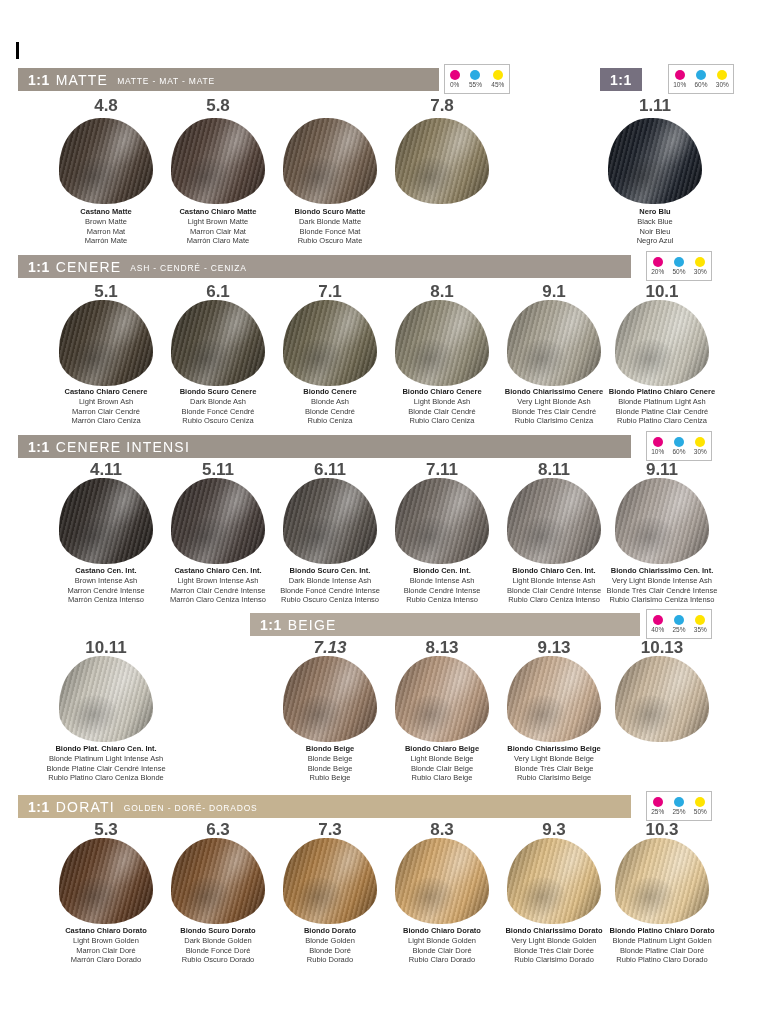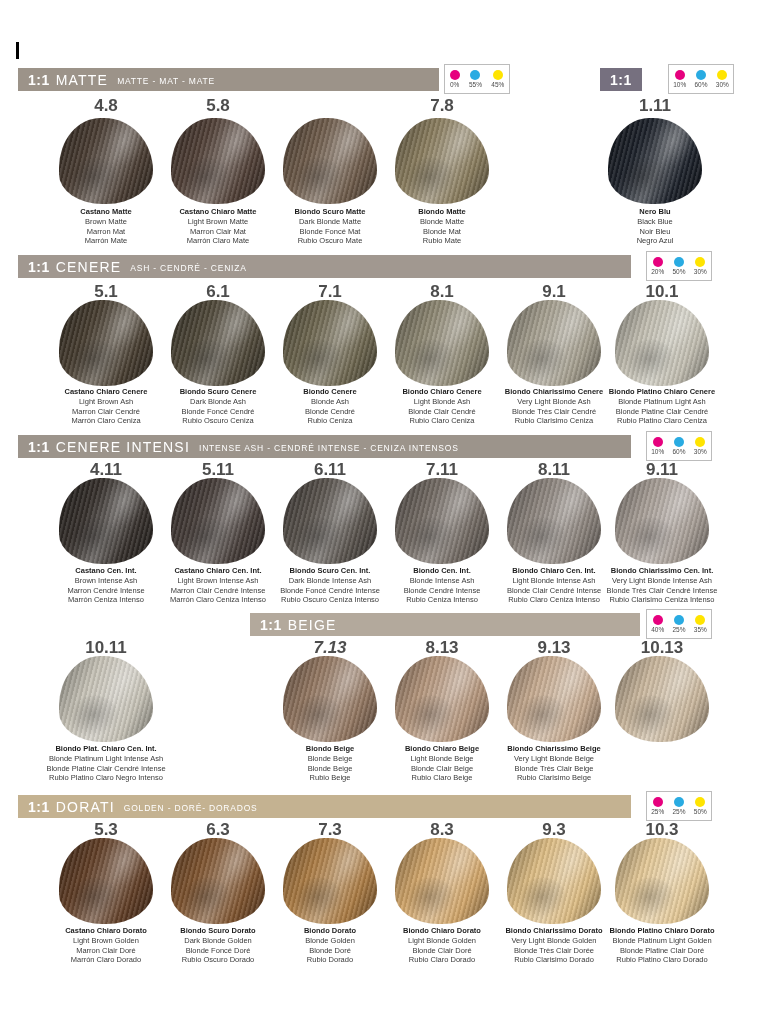--- a/index.html
+++ b/index.html
@@ -107,26 +107,20 @@
     <div class="swatch-code" style="left: 275px; top: 96px; margin-top: 38px;">6.8</div>
     <div class="blob" style="left: 283px; top: 118px; --c: #6d5a49; --d: rgb(68,56,45); --l: rgb(153,140,128);"></div>
     <div class="caption" style="left: 268px; top: 207px;">
       <div class="cap-b">Biondo Scuro Matte</div>
       <div class="cap-n">Dark Blonde Matte</div>
       <div class="cap-n">Blonde Foncé Mat</div>
       <div class="cap-n">Rubio Oscuro Mate</div>
     </div>
     <div class="swatch-code" style="left: 387px; top: 96px;">7.8</div>
     <div class="blob" style="left: 395px; top: 118px; --c: #897c5d; --d: rgb(85,77,58); --l: rgb(172,163,142);"></div>
-    <div class="caption" style="left: 380px; top: 207px;">
-      <div class="cap-b">Biondo Matte</div>
-      <div class="cap-n">Blonde Matte</div>
-      <div class="cap-n">Blonde Mat</div>
-      <div class="cap-n">Rubio Mate</div>
-    </div>
     <div class="swatch-code" style="left: 600px; top: 96px;">1.11</div>
     <div class="blob" style="left: 608px; top: 118px; --c: #1b2029; --d: rgb(17,20,25); --l: rgb(95,99,105);"></div>
     <div class="caption" style="left: 593px; top: 207px;">
       <div class="cap-b">Nero Blu</div>
       <div class="cap-n">Black Blue</div>
       <div class="cap-n">Noir Bleu</div>
       <div class="cap-n">Negro Azul</div>
     </div>
     <div class="header-bar" style="left: 18px; top: 255px; width: 613px; background: rgb(161, 152, 144);">
       <div class="hdr-prefix">1:1</div>
@@ -191,21 +185,20 @@
     <div class="blob" style="left: 615px; top: 300px; --c: #c2beb1; --d: rgb(120,118,110); --l: rgb(212,210,200);"></div>
     <div class="caption" style="left: 600px; top: 387px;">
       <div class="cap-b">Biondo Platino Chiaro Cenere</div>
       <div class="cap-n">Blonde Platinum Light Ash</div>
       <div class="cap-n">Blonde Platine Clair Cendré</div>
       <div class="cap-n">Rubio Platino Claro Ceniza</div>
     </div>
     <div class="header-bar" style="left: 18px; top: 435px; width: 613px; background: rgb(156, 148, 139);">
       <div class="hdr-prefix">1:1</div>
       <div class="hdr-title">CENERE INTENSI</div>
-      <div class="hdr-sub">INTENSE ASH - CENDRÉ INTENSE - CENIZA INTENSOS</div>
     </div>
     <div class="cmy-box" style="left: 646px; top: 431px;">
       <div class="dot-col">
         <div class="dot" style="background: rgb(230, 0, 126);"></div>
         <div class="pct">10%</div>
       </div>
       <div class="dot-col">
         <div class="dot" style="background: rgb(41, 171, 226);"></div>
         <div class="pct">60%</div>
       </div>
@@ -279,21 +272,21 @@
         <div class="dot" style="background: rgb(255, 228, 0);"></div>
         <div class="pct">35%</div>
       </div>
     </div>
     <div class="swatch-code" style="left: 51px; top: 638px;">10.11</div>
     <div class="blob" style="left: 59px; top: 656px; --c: #c7c3b7; --d: rgb(123,121,113); --l: rgb(216,213,205);"></div>
     <div class="caption" style="left: 44px; top: 744px;">
       <div class="cap-b">Biondo Plat. Chiaro Cen. Int.</div>
       <div class="cap-n">Blonde Platinum Light Intense Ash</div>
       <div class="cap-n">Blonde Platine Clair Cendré Intense</div>
-      <div class="cap-n">Rubio Platino Claro Negro Intenso</div>
+      <div class="cap-n">Rubio Platino Claro Ceniza Blonde</div>
     </div>
     <div class="swatch-code" style="left: 275px; top: 638px; font-style: italic;">7.13</div>
     <div class="blob" style="left: 283px; top: 656px; --c: #927660; --d: rgb(91,73,60); --l: rgb(179,159,144);"></div>
     <div class="caption" style="left: 268px; top: 744px;">
       <div class="cap-b">Biondo Beige</div>
       <div class="cap-n">Blonde Beige</div>
       <div class="cap-n">Blonde Beige</div>
       <div class="cap-n">Rubio Beige</div>
     </div>
     <div class="swatch-code" style="left: 387px; top: 638px;">8.13</div>

